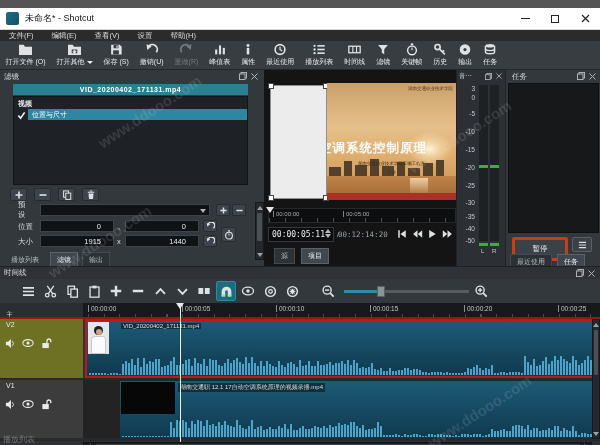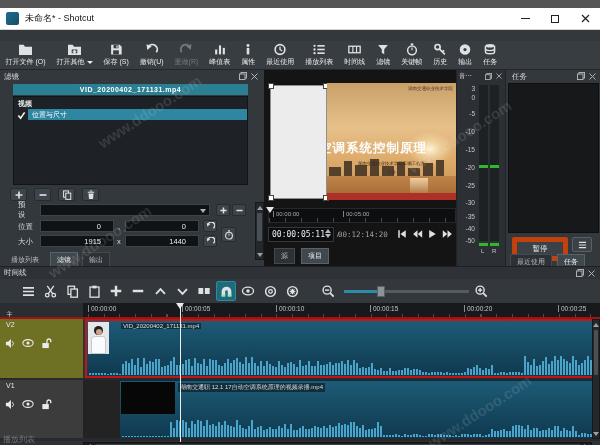--- a/index.html
+++ b/index.html
@@ -114,21 +114,21 @@
   .chan.l{left:22px;}.chan.r{left:33px;}
   .gdash{position:absolute;top:95px;width:9px;height:3px;background:#2db82d;}
   .gbase{position:absolute;top:173px;width:9px;height:3px;background:#2db82d;}
   .chlab{position:absolute;top:178px;font-size:6px;color:#c6c9cb;}
 
   
   .jobs{position:absolute;left:505px;top:0;width:95px;height:196px;background:#33383d;border-left:1px solid #202327;}
   .jobs .phdr{position:absolute;left:6px;top:2px;}
   .jobs .phdr-icons{right:4px;}
   .jobsbody{position:absolute;left:2px;top:13px;width:91px;height:150px;background:#16181a;border:1px solid #0d0f10;}
-  .pausebtn{position:absolute;left:6px;top:167px;width:56px;height:24px;background:#3a4147;border:5px solid #c2410c;border-radius:2px;display:flex;align-items:center;justify-content:center;font-size:7.5px;color:#e9ebec;}
+  .pausebtn{position:absolute;left:6px;top:167px;width:56px;height:24px;background:#3a4147;border:3px solid #c2410c;border-radius:2px;display:flex;align-items:center;justify-content:center;font-size:7.5px;color:#e9ebec;}
   .jmenubtn{position:absolute;left:66px;top:167px;width:20px;height:15px;background:#3a4147;border:1px solid #596066;border-radius:2px;display:flex;align-items:center;justify-content:center;}
   .jtabs{position:absolute;left:4px;top:184px;display:flex;gap:5px;}
 
   
   .timeline{position:absolute;left:0;top:258px;width:600px;height:187px;background:#2e3237;border-top:1px solid #1e2124;}
   .timeline .phdr{position:absolute;left:4px;top:1px;}
   .timeline .phdr-icons{right:5px;top:2px;}
   .tl-toolbar{position:absolute;left:0;top:12px;width:600px;height:24px;background:#33383d;display:flex;align-items:center;}
   .tlbtn{width:20px;height:20px;margin-left:2px;display:flex;align-items:center;justify-content:center;border-radius:2px;}
   .tlbtn:first-child{margin-left:18px;}
@@ -197,20 +197,27 @@
           <i class="maxbox"></i>
         </span>
       <span class="wc">
           <svg width="9" height="9" viewBox="0 0 9 9">
             <path d="M1 1l7 7M8 1L1 8" stroke="#222" stroke-width="1.2"></path>
           </svg>
         </span>
     </div>
   </div>
 
+  <div class="menubar">
+    <span class="menuitem">文件(F)</span>
+    <span class="menuitem">编辑(E)</span>
+    <span class="menuitem">查看(V)</span>
+    <span class="menuitem">设置</span>
+    <span class="menuitem">帮助(H)</span>
+  </div>
 
   <div class="toolbar">
     <div class="titem">
       <svg width="15" height="13" viewBox="0 0 16 14">
           <path class="ico" d="M1 2h5l1.5 2H15v9H1z"></path>
         </svg>
       <span class="lab">打开文件 (O)</span>
     </div>
     <div class="titem">
       <svg width="15" height="13" viewBox="0 0 16 14">

